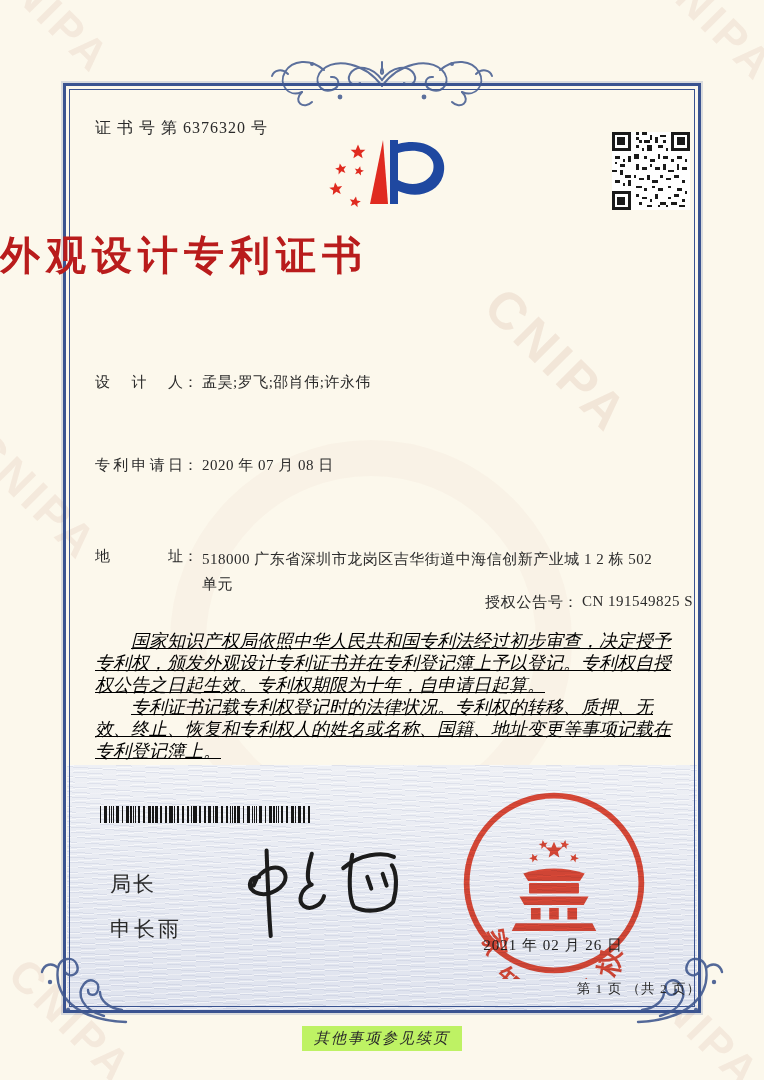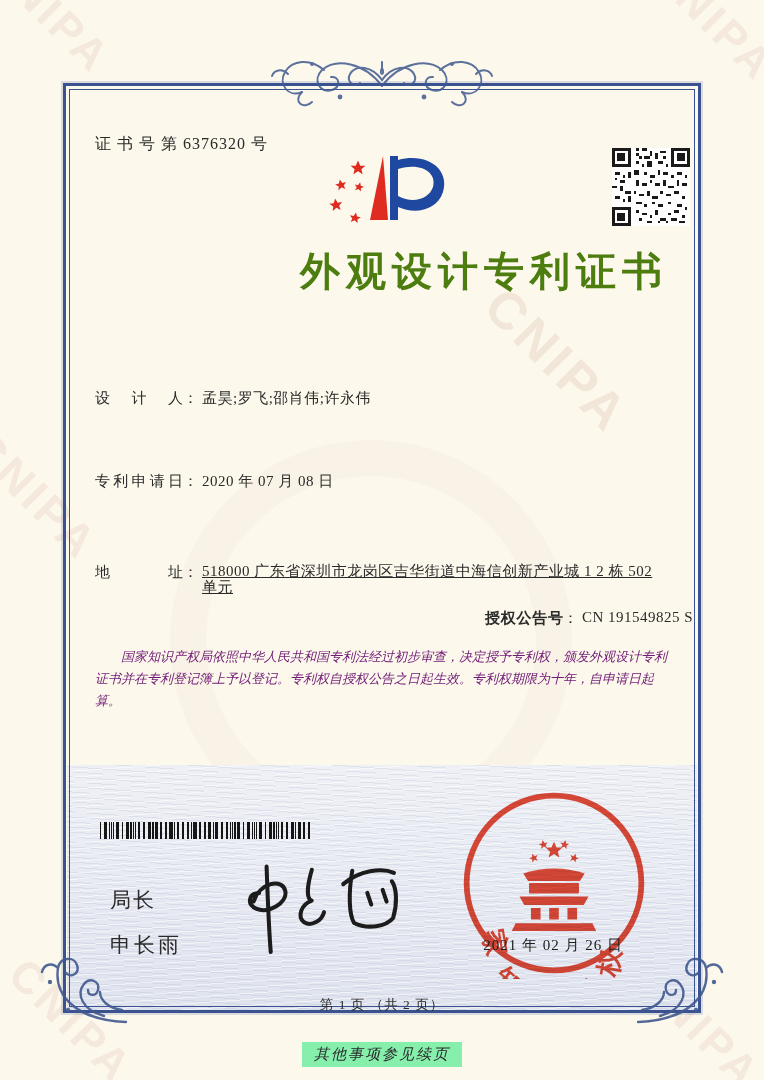--- a/index.html
+++ b/index.html
@@ -39,65 +39,65 @@
     background:
       repeating-linear-gradient(176deg,rgba(255,255,255,.55) 0 1px,rgba(0,0,0,0) 1px 6px),
       repeating-linear-gradient(184deg,rgba(130,140,180,.14) 0 1px,rgba(0,0,0,0) 1px 5px),
       linear-gradient(#eef0f5,#dfe3ee);
   }
   .ornament-top{position:absolute;left:252px;top:50px;z-index:3;}
   .flourish{position:absolute;z-index:3;}
   .fl-bl{left:38px;top:952px;}
   .fl-br{left:632px;top:952px;transform:scaleX(-1);}
   
-  .content{position:absolute;inset:0;z-index:4;margin-top:16px;}
+  .content{position:absolute;inset:0;z-index:4;}
   .certno{position:absolute;left:95px;top:118px;font-size:16px;letter-spacing:1px;}
   .qr{position:absolute;left:612px;top:132px;width:78px;height:78px;}
   .logo{position:absolute;left:328px;top:136px;}
   .title{
-    position:absolute;left:0;top:228px;width:668px;text-align:right;
-    font-size:40px;font-weight:bold;letter-spacing:6px;color:#4d7c0f;
+    position:absolute;left:0;top:228px;width:668px;text-align:left;
+    font-size:40px;font-weight:bold;letter-spacing:6px;color:#b91c1c;
   }
   .row{position:absolute;left:95px;font-size:15px;white-space:nowrap;}
   .flabel{display:inline-block;width:88px;text-align:justify;text-align-last:justify;vertical-align:top;}
   .colon{display:inline-block;vertical-align:top;}
   .fvalue{display:inline-block;margin-left:4px;vertical-align:top;letter-spacing:.5px;}
-  .fvalue.wrap{white-space:normal;width:460px;line-height:16px;text-decoration:underline;}
+  .fvalue.wrap{white-space:normal;width:460px;line-height:25px;}
   .r1{top:322px;} .r2{top:373px;} .r3{top:423px;} .r4{top:456px;}
   .r5{top:503px;} .r6{top:547px;} .r7{top:593px;}
   .grant-right{position:absolute;left:390px;top:0;white-space:nowrap;}
-  .grant-right .flabel{width:78px;font-weight:bold;}
+  .grant-right .flabel{width:78px;}
   .paras{
     position:absolute;left:95px;top:630px;width:578px;
-    font-size:13px;line-height:22px;font-style:italic;color:#701a75;
+    font-size:18px;line-height:22px;font-style:italic;color:#000000;text-decoration:underline;
   }
   .paras p{margin:0;text-indent:2em;}
   .barcode{
     position:absolute;left:100px;top:806px;width:212px;height:17px;
     background-image:
       repeating-linear-gradient(90deg,#161616 0 1.5px,rgba(0,0,0,0) 1.5px 4px,#161616 4px 6.5px,rgba(0,0,0,0) 6.5px 9px,#161616 9px 10px,rgba(0,0,0,0) 10px 13px),
       repeating-linear-gradient(90deg,#161616 0 1px,rgba(0,0,0,0) 1px 5px,#161616 5px 7px,rgba(0,0,0,0) 7px 11px);
   }
   .signoff{position:absolute;left:110px;top:870px;font-size:21px;letter-spacing:2px;}
   .signoff .name{margin-top:17px;letter-spacing:3px;}
   .signature{position:absolute;left:218px;top:843px;transform:rotate(-2deg);}
   .seal{position:absolute;left:458px;top:787px;z-index:5;mix-blend-mode:multiply;opacity:.95;}
   .seal-date{
     position:absolute;left:455px;top:936px;width:196px;text-align:center;
     font-size:15px;color:#1d1d1d;z-index:6;letter-spacing:1px;
   }
   .pageinfo{
-    position:absolute;left:63px;top:980px;width:638px;text-align:center;
+    position:absolute;left:63px;top:980px;width:638px;text-align:right;
     font-size:13.5px;z-index:4;letter-spacing:1px;
   }
   .contnote{
     position:absolute;left:0;top:1026px;width:764px;text-align:center;z-index:4;
   }
   .contnote span{
-    display:inline-block;background:#86efac;padding:3px 12px;font-size:15px;
+    display:inline-block;background:#bef264;padding:3px 12px;font-size:15px;
     font-style:italic;letter-spacing:2px;
   }
 </style>
 </head>
 <body>
 
 <div class="page">
 
   <div class="wm wm-tl">CNIPA</div>
   <div class="wm wm-tr">CNIPA</div>
@@ -274,20 +274,21 @@
       <span class="flabel">地址</span><span class="colon">：</span><span class="fvalue wrap">518000 广东省深圳市龙岗区吉华街道中海信创新产业城 1 2 栋 502 单元</span>
     </div>
     <div class="row r7">
       <span class="grant-right">
         <span class="flabel">授权公告号</span><span class="colon">：</span><span class="fvalue">CN 191549825 S</span>
       </span>
     </div>
 
     <div class="paras">
       <p>国家知识产权局依照中华人民共和国专利法经过初步审查，决定授予专利权，颁发外观设计专利证书并在专利登记簿上予以登记。专利权自授权公告之日起生效。专利权期限为十年，自申请日起算。</p>
+      <p>专利证书记载专利权登记时的法律状况。专利权的转移、质押、无效、终止、恢复和专利权人的姓名或名称、国籍、地址变更等事项记载在专利登记簿上。</p>
     </div>
 
     <div class="barcode"></div>
 
     <div class="signoff">
       <div>局长</div>
       <div class="name">申长雨</div>
     </div>
 
     <svg class="signature" width="195" height="95" viewBox="0 0 160 80">

